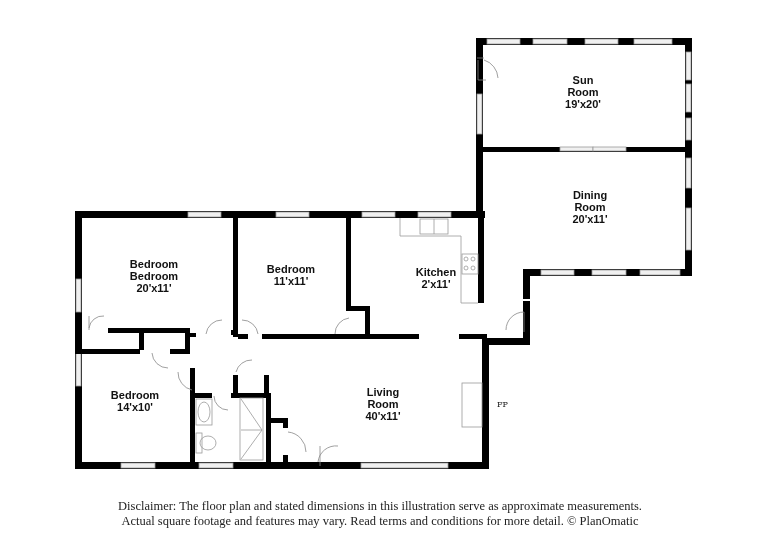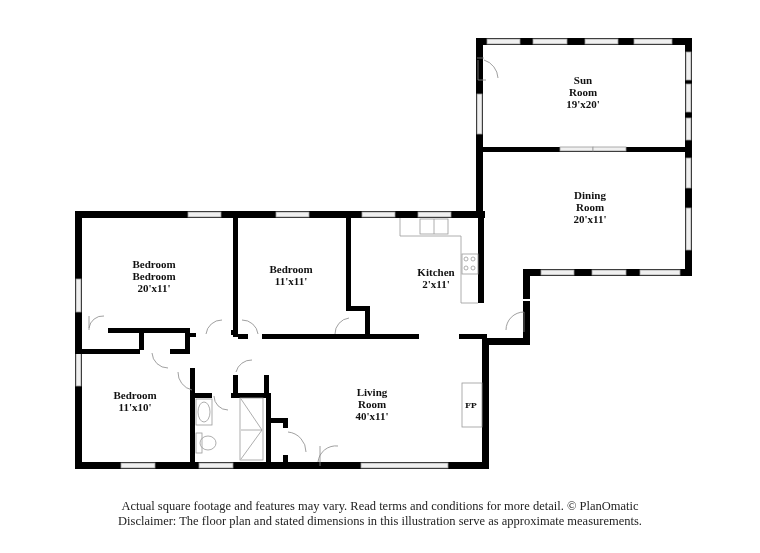--- a/index.html
+++ b/index.html
@@ -1,22 +1,22 @@
 <!DOCTYPE html>
 <html><head>
 <meta charset="utf-8">
 <style>
   html, body { margin:0; padding:0; background:#ffffff; }
   body { width:760px; height:553px; position:relative; overflow:hidden; font-family:"DejaVu Serif", serif; }
   #plan { position:absolute; left:0; top:0; }
-  .room-label { position:absolute; text-align:center; font-family:Liberation Serif, serif; font-weight:bold; font-size:11px; line-height:12px; color:#111; transform:translateX(-50%); white-space:nowrap; }
+  .room-label { position:absolute; text-align:center; font-family:Liberation Sans, sans-serif; font-weight:bold; font-size:11px; line-height:12px; color:#111; transform:translateX(-50%); white-space:nowrap; }
   .room-label span { display:block; }
   .disclaimer { position:absolute; left:0; width:760px; top:499px; text-align:center; font-family:"Liberation Serif", serif; font-size:12.5px; line-height:15px; color:#222; }
   .disclaimer span { display:block; }
-  .fp-label { position:absolute; font-family:"DejaVu Serif", serif; font-weight:bold; font-size:8px; color:#111; }
+  .fp-label { position:absolute; font-family:"DejaVu Serif", serif; font-weight:normal; font-size:8px; color:#111;margin-left:32px; }
 </style>
 </head>
 <body>
 
 <svg id="plan" width="760" height="553" viewBox="0 0 760 553" xmlns="http://www.w3.org/2000/svg">
   <defs>
     <pattern id="win" width="4" height="4" patternUnits="userSpaceOnUse">
       <rect width="4" height="4" fill="#f2f2f2"></rect>
     </pattern>
   </defs>
@@ -181,27 +181,27 @@
   <span>11'x11'</span>
 </div>
 
 <div class="room-label" style="left:436px; top:266px;">
   <span>Kitchen</span>
   <span>2'x11'</span>
 </div>
 
 <div class="room-label" style="left:135px; top:389px;">
   <span>Bedroom</span>
-  <span>11'x10'</span>
-</div>
-
-<div class="room-label" style="left:372px; top:386px;">
+  <span>14'x10'</span>
+</div>
+
+<div class="room-label" style="left:383px; top:386px;">
   <span>Living</span>
   <span>Room</span>
   <span>40'x11'</span>
 </div>
 
 <div class="fp-label" style="left:465px; top:400px;">FP</div>
 
 <div class="disclaimer">
+  <span>Disclaimer: The floor plan and stated dimensions in this illustration serve as approximate measurements.</span>
   <span>Actual square footage and features may vary. Read terms and conditions for more detail. © PlanOmatic</span>
-  <span>Disclaimer: The floor plan and stated dimensions in this illustration serve as approximate measurements.</span>
 </div>
 
 </body></html>

